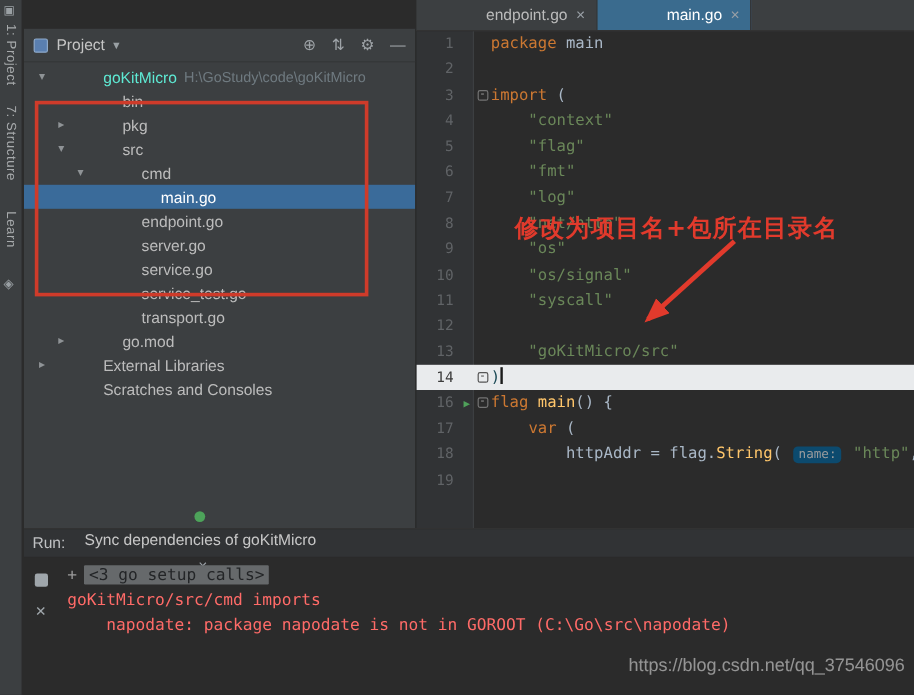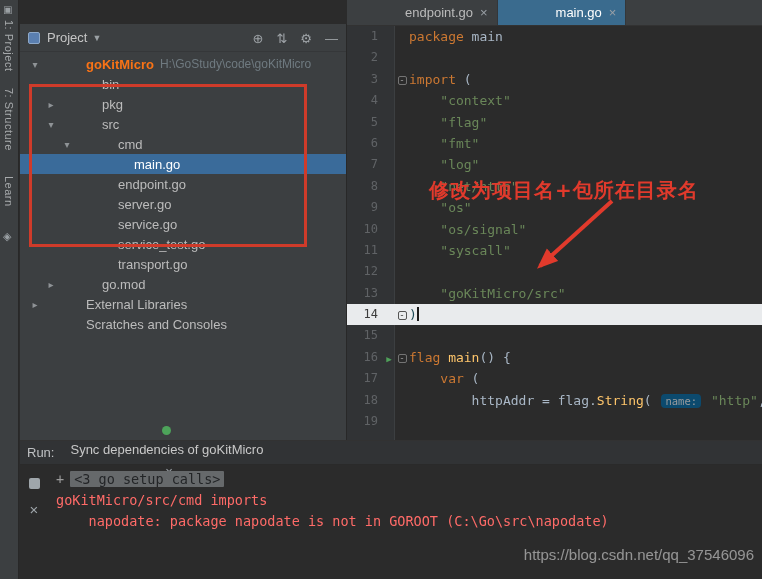--- a/index.html
+++ b/index.html
@@ -28,21 +28,21 @@
   .dd { font-size:9px; color:#9aa0a4; margin-left:5px; }
   .spacer { flex:1; }
   .hicon { font-size:13px; color:#9fa4a8; margin-left:13px; cursor:default; }
 
   .tree { position:absolute; top:30px; left:0; right:0; bottom:0; overflow:hidden; }
   .trow { display:flex; align-items:center; height:20px; font-size:13px;
     color:#bcbcbc; white-space:nowrap; }
   .trow.sel { background:#3a6b9a; color:#ffffff; }
   .chev { width:14px; font-size:10px; color:#8f9396; text-align:center; flex:none; }
   .ticon { width:18px; flex:none; display:inline-flex; align-items:flex-start;padding-left:44px; }
-  .tlabel.bold { font-weight:bold; color:#f97316; }
+  .tlabel.bold { font-weight:normal; color:#5eead4; }
   .tsuffix { color:#6f7a80; margin-left:6px; font-size:12px; }
 
   
   .editor { position:absolute; left:347px; top:0; width:415px; height:440px; background:#2b2b2b; }
   .tabbar { height:26px; background:#3c3f41; display:flex; border-bottom:1px solid #323232; }
   .tab { display:flex; align-items:center; gap:5px; padding:0 9px; font-size:13px;
     color:#bbbbbb; border-right:1px solid #333639; }
   .tab.active { background:#3a6b8e; color:#ffffff; }
   .tab-close { color:#9aa0a6; font-size:13px; margin-left:2px; }
 
@@ -299,21 +299,20 @@
         <div class="crow"><span class="ln">5</span><span class="grun"></span><span class="foldc"></span><span class="ctext"><span class="ts">    "flag"</span></span></div>
         <div class="crow"><span class="ln">6</span><span class="grun"></span><span class="foldc"></span><span class="ctext"><span class="ts">    "fmt"</span></span></div>
         <div class="crow"><span class="ln">7</span><span class="grun"></span><span class="foldc"></span><span class="ctext"><span class="ts">    "log"</span></span></div>
         <div class="crow"><span class="ln">8</span><span class="grun"></span><span class="foldc"></span><span class="ctext"><span class="ts">    "net/http"</span></span></div>
         <div class="crow"><span class="ln">9</span><span class="grun"></span><span class="foldc"></span><span class="ctext"><span class="ts">    "os"</span></span></div>
         <div class="crow"><span class="ln">10</span><span class="grun"></span><span class="foldc"></span><span class="ctext"><span class="ts">    "os/signal"</span></span></div>
         <div class="crow"><span class="ln">11</span><span class="grun"></span><span class="foldc"></span><span class="ctext"><span class="ts">    "syscall"</span></span></div>
         <div class="crow"><span class="ln">12</span><span class="grun"></span><span class="foldc"></span><span class="ctext"></span></div>
         <div class="crow"><span class="ln">13</span><span class="grun"></span><span class="foldc"></span><span class="ctext"><span class="ts">    "goKitMicro/src"</span></span></div>
         <div class="crow hl"><span class="ln">14</span><span class="grun"></span><span class="foldc"><span class="fm">-</span></span><span class="ctext"><span class="tp">)</span><span class="tcaret"></span></span></div>
-        <div class="crow"><span class="ln">15</span><span class="grun"></span><span class="foldc"></span><span class="ctext"></span></div>
         <div class="crow"><span class="ln">16</span><span class="grun"><span class="runarrow">▶</span></span><span class="foldc"><span class="fm">-</span></span><span class="ctext"><span class="tk">flag</span><span class="tp"> </span><span class="tf">main</span><span class="tp">() {</span></span></div>
         <div class="crow"><span class="ln">17</span><span class="grun"></span><span class="foldc"></span><span class="ctext"><span class="tp">    </span><span class="tk">var</span><span class="tp"> (</span></span></div>
         <div class="crow"><span class="ln">18</span><span class="grun"></span><span class="foldc"></span><span class="ctext"><span class="tp">        httpAddr = flag.</span><span class="tf">String</span><span class="tp">( </span><span class="th">name:</span><span class="tp"> </span><span class="ts">"http"</span><span class="tp">,</span></span></div>
         <div class="crow"><span class="ln">19</span><span class="grun"></span><span class="foldc"></span><span class="ctext"></span></div>
       </div>
   </div>
 </div>
 
 <div class="red-box"></div>
 

